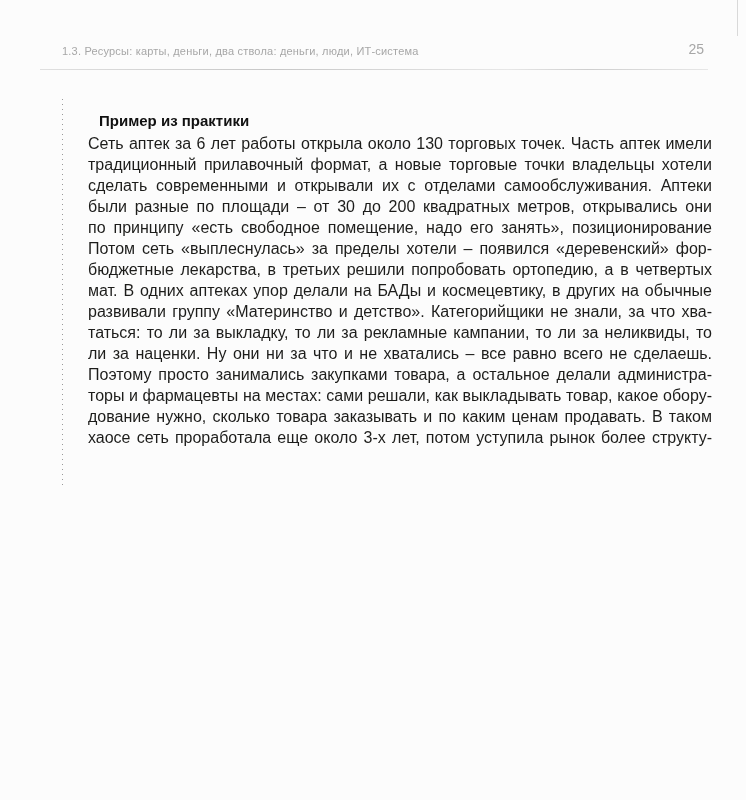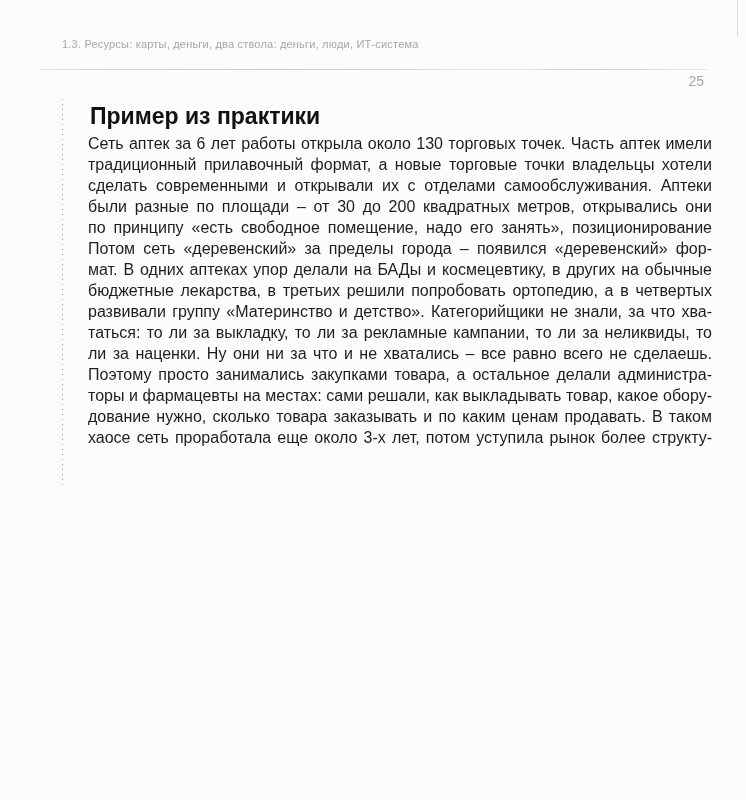--- a/index.html
+++ b/index.html
@@ -11,33 +11,32 @@
   .page {
     position: relative;
     width: 746px;
     height: 800px;
     background: var(--c-page_bg, #fcfcfc);
     overflow: hidden;
   }
   .running-head {
     position: absolute;
     left: 62px;
-    top: 38px;
+    top: 45px;
     font-size: 11px;
     letter-spacing: 0.2px;
     color: var(--c-muted_text, #a7a7a7);
     white-space: nowrap;
   }
   .page-number {
     position: absolute;
     top: 41px;
     right: 42px;
     font-size: 14px;
     color: var(--c-muted_text, #a7a7a7);
-    margin-top: 32px;
   }
   .rule {
     position: absolute;
     left: 40px;
     top: 69px;
     width: 668px;
     height: 1px;
     background: linear-gradient(to right,
       rgba(200,200,200,.55), rgba(190,190,190,.85) 35%,
       rgba(205,205,205,.45) 70%, rgba(195,195,195,.8) 82%,
@@ -59,22 +58,22 @@
     height: 387px;
     background: repeating-linear-gradient(
       to bottom,
       var(--c-dot, #999999) 0px, var(--c-dot, #999999) 1.4px,
       transparent 1.4px, transparent 5px);
   }
   .heading {
     position: absolute;
     left: 88px;
     top: 101px;
-    margin: 2px;
-    font-size: 23px;
+    margin: 11px;
+    font-size: 15px;
     font-weight: bold;
     color: var(--c-heading_text, #111111);
     white-space: nowrap;
   }
   .body-block {
     position: absolute;
     left: 88px;
     top: 133px;
     width: 624px;
     font-size: 16px;
@@ -108,23 +107,23 @@
   <div class="dotted"></div>
 
   <h2 class="heading">Пример из практики</h2>
 
   <div class="body-block">
     <div class="bl">Сеть аптек за 6 лет работы открыла около 130 торговых точек. Часть аптек имели</div>
     <div class="bl">традиционный прилавочный формат, а новые торговые точки владельцы хотели</div>
     <div class="bl">сделать современными и открывали их с отделами самообслуживания. Аптеки</div>
     <div class="bl">были разные по площади – от 30 до 200 квадратных метров, открывались они</div>
     <div class="bl">по принципу «есть свободное помещение, надо его занять», позиционирование</div>
-    <div class="bl">Потом сеть «деревенский» за пределы города – появился «деревенский» фор-</div>
+    <div class="bl">Потом сеть «выплеснулась» за пределы хотели – появился «деревенский» фор-</div>
+    <div class="bl">бюджетные лекарства, в третьих решили попробовать ортопедию, а в четвертых</div>
     <div class="bl">мат. В одних аптеках упор делали на БАДы и космецевтику, в других на обычные</div>
-    <div class="bl">бюджетные лекарства, в третьих решили попробовать ортопедию, а в четвертых</div>
     <div class="bl">развивали группу «Материнство и детство». Категорийщики не знали, за что хва-</div>
     <div class="bl">таться: то ли за выкладку, то ли за рекламные кампании, то ли за неликвиды, то</div>
     <div class="bl">ли за наценки. Ну они ни за что и не хватались – все равно всего не сделаешь.</div>
     <div class="bl">Поэтому просто занимались закупками товара, а остальное делали администра-</div>
     <div class="bl">торы и фармацевты на местах: сами решали, как выкладывать товар, какое обору-</div>
     <div class="bl">дование нужно, сколько товара заказывать и по каким ценам продавать. В таком</div>
     <div class="bl">хаосе сеть проработала еще около 3-х лет, потом уступила рынок более структу-</div>
   </div>
 
 </div>

